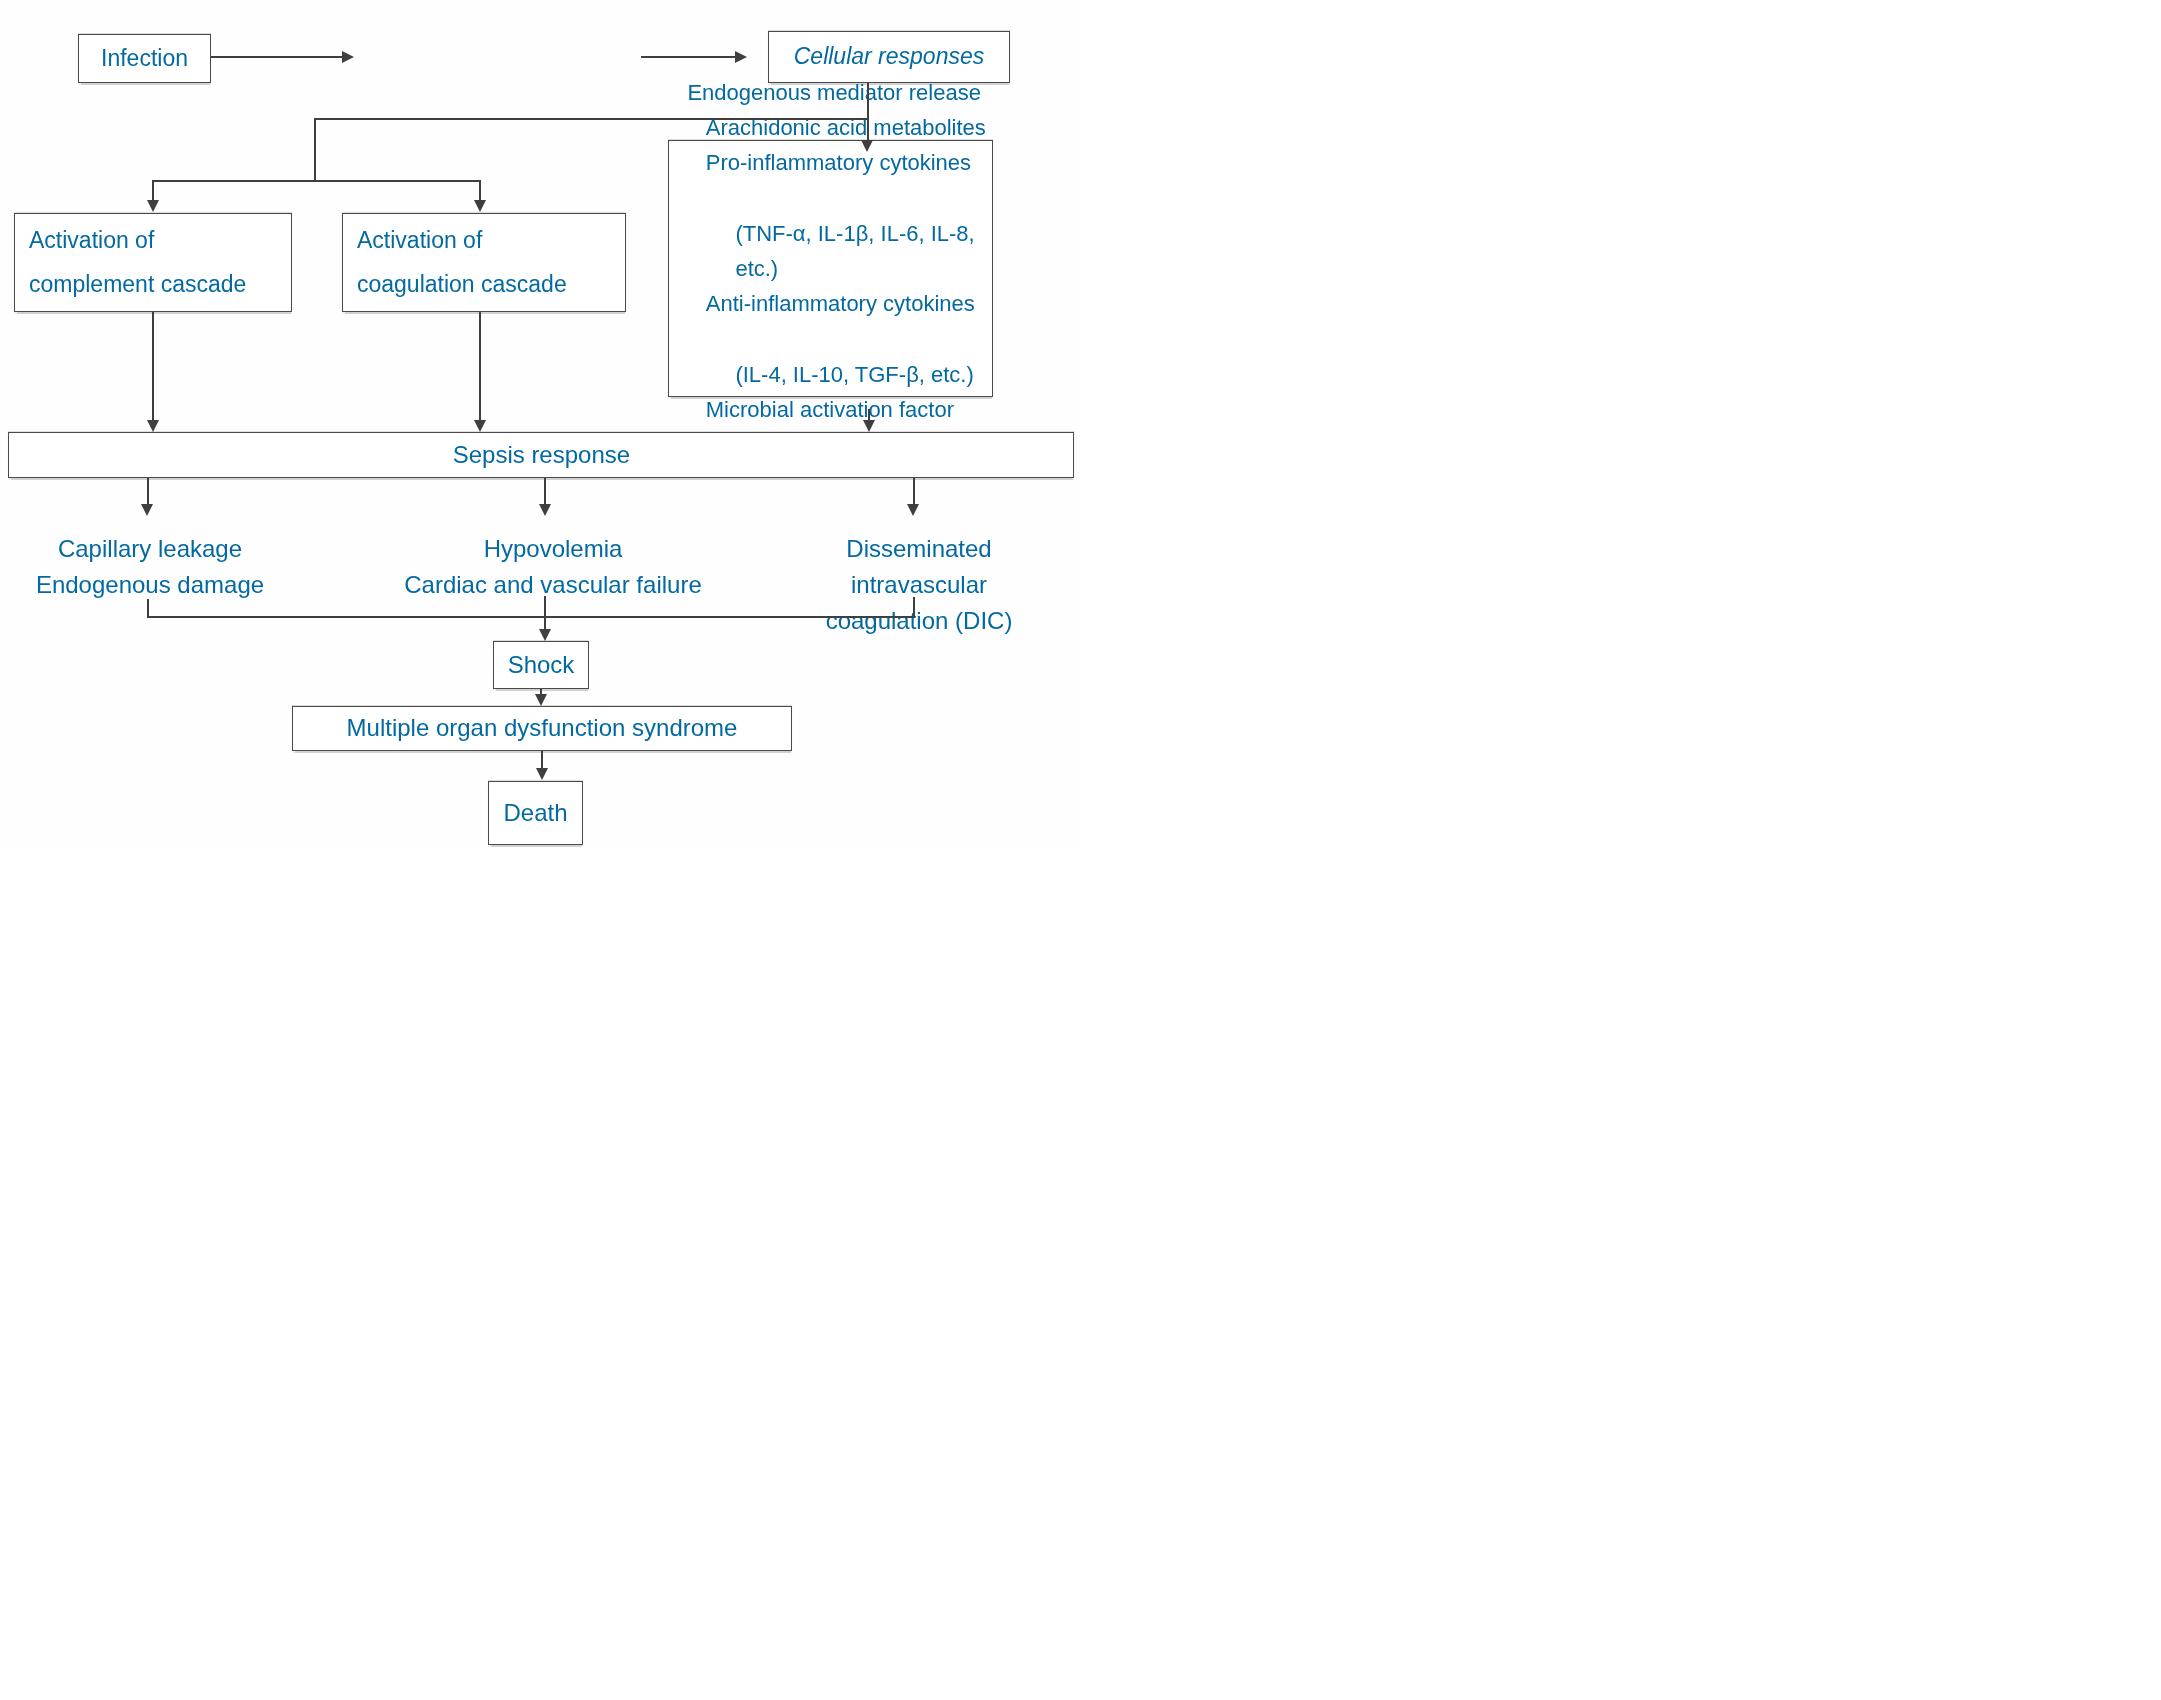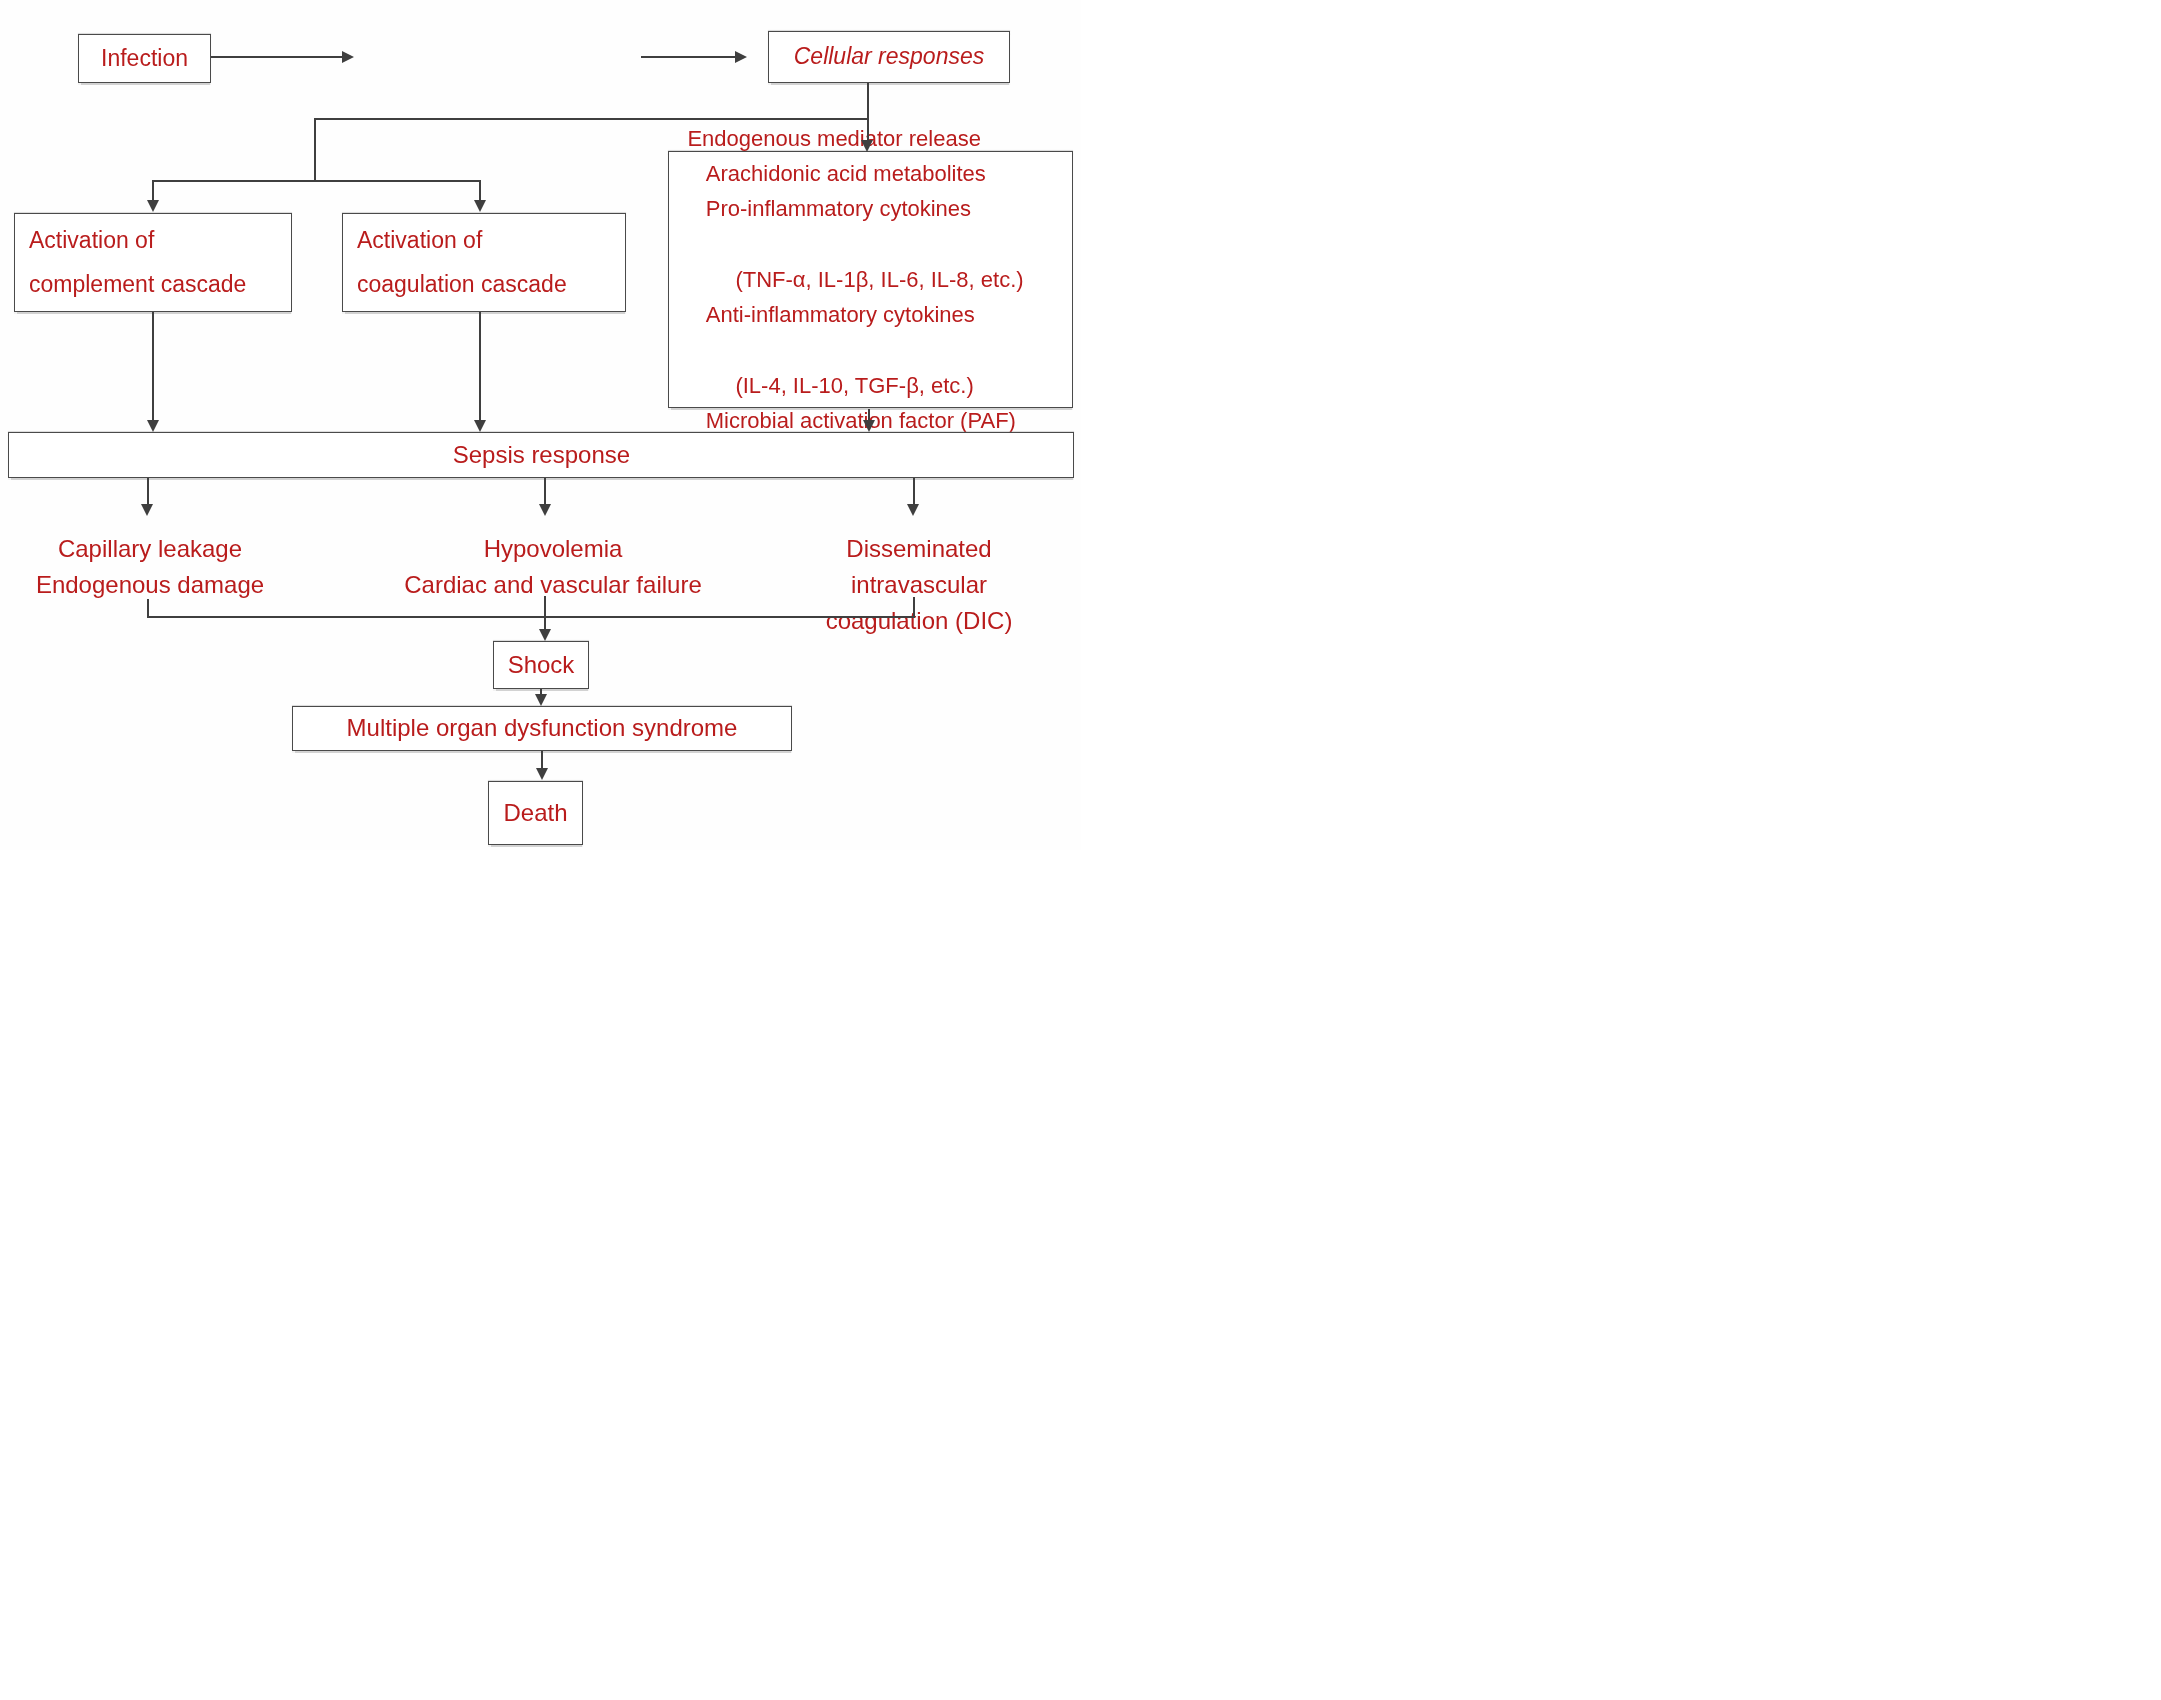--- a/index.html
+++ b/index.html
@@ -6,21 +6,21 @@
     margin: 0;
     padding: 0;
     background: #ffffff;
   }
   .canvas {
     position: relative;
     width: 1081px;
     height: 850px;
     background: #fefefe;
     font-family: "Liberation Sans", "DejaVu Sans", sans-serif;
-    color: #b91c1c;
+    color: #0369a1;
     overflow: hidden;
   }
   
   .node {
     position: absolute;
     box-sizing: border-box;
     border: 1.5px solid #4a4a4a;
     background: #ffffff;
     display: flex;
     flex-direction: column;
@@ -35,21 +35,21 @@
 
   #infection   { left: 78px; top: 34px;  width: 133px; height: 49px; }
   #microbial   { left: 353px; top: 10px;  width: 288px; height: 92px; line-height: 1.5; }
   #cellular    { left: 768px; top: 31px;  width: 242px; height: 52px; font-style: italic; }
 
   #complement  { left: 14px;  top: 213px; width: 278px; height: 99px;
                  align-items: flex-start; text-align: left; padding-left: 14px; line-height: 1.9; }
   #coagulation { left: 342px; top: 213px; width: 284px; height: 99px;
                  align-items: flex-start; text-align: left; padding-left: 14px; line-height: 1.9; }
 
-  #mediators   { left: 668px; top: 151px; width: 405px; height: 257px;
+  #mediators   { left: 668px; top: 140px; width: 325px; height: 257px;
                  align-items: flex-start; text-align: left;
                  padding: 4.6px 0 4.6px 18.4px; justify-content: center;
                  font-size: 22px; line-height: 35px; }
   #mediators .ind1 { margin-left: 18.4px; }
   #mediators .ind2 { margin-left: 48px; margin-top: 36px; }
 
   #sepsis      { left: 8.4px;  top: 432px; width: 1066px; height: 46px; font-size: 24px; }
   #shock       { left: 493px; top: 641px; width: 96px; height: 48px; font-size: 24px; }
   #mods        { left: 292px; top: 706px; width: 500px; height: 45px; font-size: 24px; }
   #death       { left: 488px; top: 781px; width: 95px; height: 64px; font-size: 24px; }

